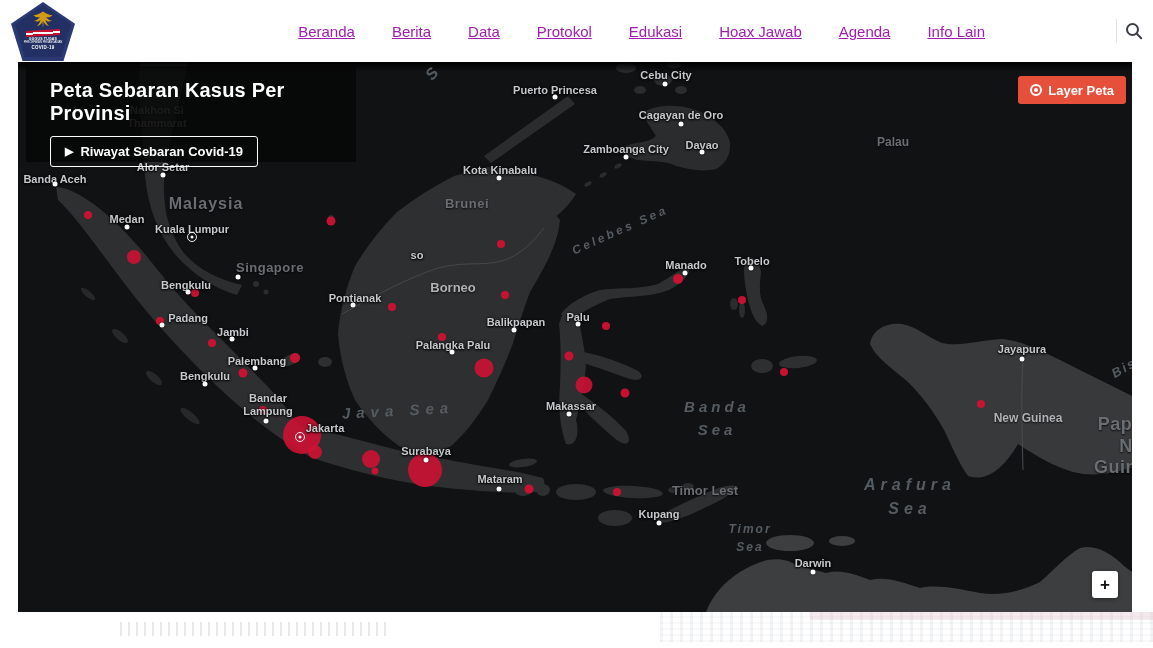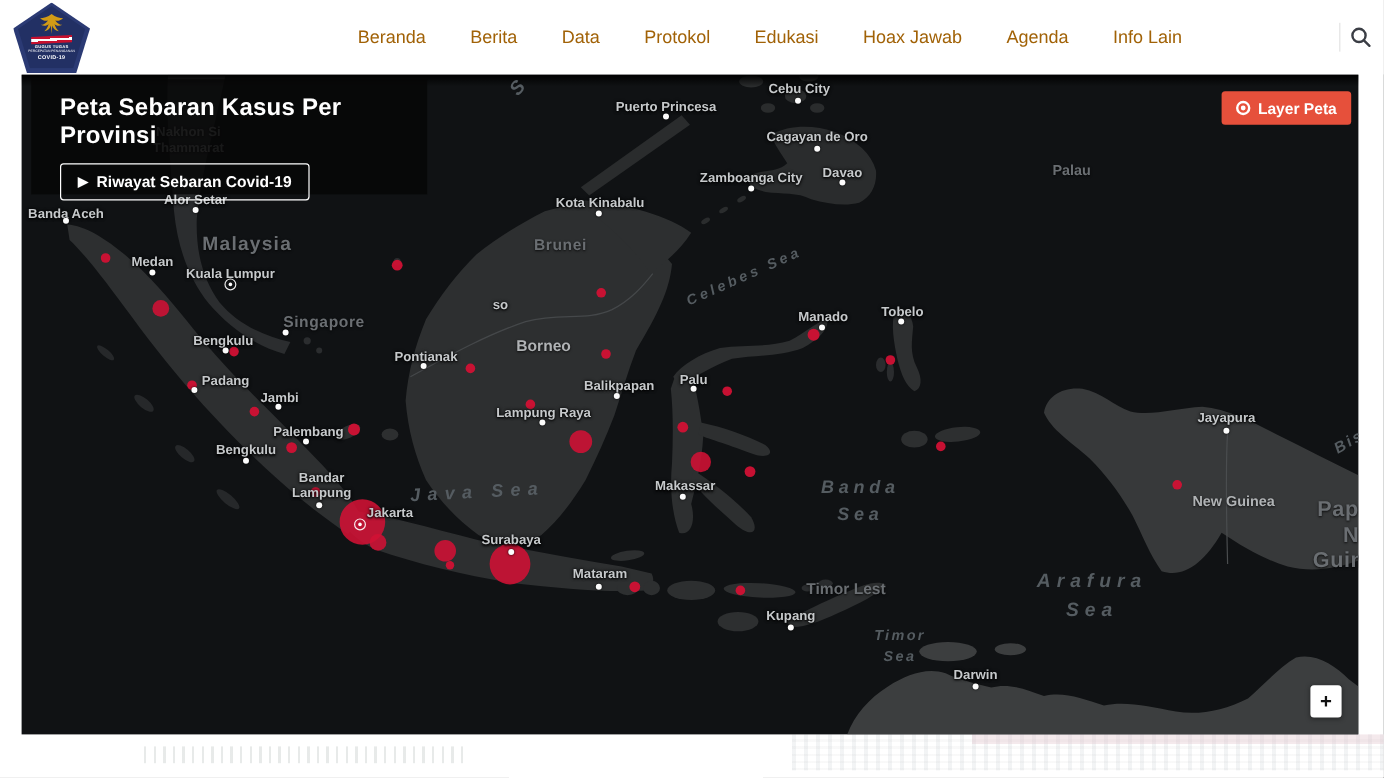--- a/index.html
+++ b/index.html
@@ -18,22 +18,22 @@
   .logo-bird { width: 30px; height: 24px; margin-top: 3px; }
   .logo-band { width: 34px; height: 6px; margin-top: -2px; transform: skewY(-3deg);
     background: linear-gradient(#c8102e 0 2px, #fff 2px 4px, #c8102e 4px 6px); }
   .logo-txt { color: #fff; text-align: center; line-height: 1.25; margin-top: 1px; }
   .logo-t1 { font-size: 3.5px; font-weight: bold; letter-spacing: .2px; }
   .logo-t2 { font-size: 2.8px; }
   .logo-t3 { font-size: 4.5px; font-weight: bold; letter-spacing: .3px; }
 
   .nav { position: absolute; right: 168px; top: 0; height: 62px; display: flex;
     align-items: center; gap: 37px; }
-  .nav-item { font-size: 15px; color: #a16207; font-weight: 500; cursor: pointer;
-    white-space: nowrap; }
+  .nav-item { font-size: 15px; color: #a21caf; font-weight: 500; cursor: pointer;
+    white-space: nowrap; text-decoration: underline; }
   .hoax-btn { position: absolute; right: 48px; top: 10px; height: 42px; padding: 0 20px;
     background: #e4242b; color: #fff; font-size: 15px; font-weight: 500;
     border: none; border-radius: 4px; cursor: pointer; display: flex; align-items: center; }
   .nav-divider { position: absolute; right: 36px; top: 19px; width: 1px; height: 24px;
     background: #e3e3e3; }
   .search-btn { position: absolute; right: 8px; top: 21px; width: 22px; height: 22px;
     background: none; border: none; cursor: pointer; }
 
   
   .map { position: absolute; left: 18px; top: 62px; width: 1114px; height: 550px;
@@ -256,21 +256,21 @@
       <div class="lbl-city" style="left: 408px; top: 389px;">Surabaya</div>
       <div class="map-dot" style="left: 408px; top: 398px;"></div>
       <div class="lbl-city" style="left: 482px; top: 417px;">Mataram</div>
       <div class="map-dot" style="left: 481px; top: 427px;"></div>
       <div class="lbl-city" style="left: 553px; top: 344px;">Makassar</div>
       <div class="map-dot" style="left: 551px; top: 352px;"></div>
       <div class="lbl-city" style="left: 560px; top: 255px;">Palu</div>
       <div class="map-dot" style="left: 560px; top: 262px;"></div>
       <div class="lbl-city" style="left: 498px; top: 260px;">Balikpapan</div>
       <div class="map-dot" style="left: 496px; top: 268px;"></div>
-      <div class="lbl-city" style="left: 435px; top: 283px;">Lampung Raya</div>
+      <div class="lbl-city" style="left: 435px; top: 283px;">Palangka Palu</div>
       <div class="map-dot" style="left: 434px; top: 290px;"></div>
       <div class="lbl-city" style="left: 337px; top: 236px;">Pontianak</div>
       <div class="map-dot" style="left: 335px; top: 243px;"></div>
       <div class="lbl-city" style="left: 482px; top: 108px;">Kota Kinabalu</div>
       <div class="map-dot" style="left: 481px; top: 116px;"></div>
       <div class="lbl-city" style="left: 668px; top: 203px;">Manado</div>
       <div class="map-dot" style="left: 667px; top: 211px;"></div>
       <div class="lbl-city" style="left: 734px; top: 199px;">Tobelo</div>
       <div class="map-dot" style="left: 733px; top: 206px;"></div>
       <div class="lbl-city" style="left: 1004px; top: 287px;">Jayapura</div>

